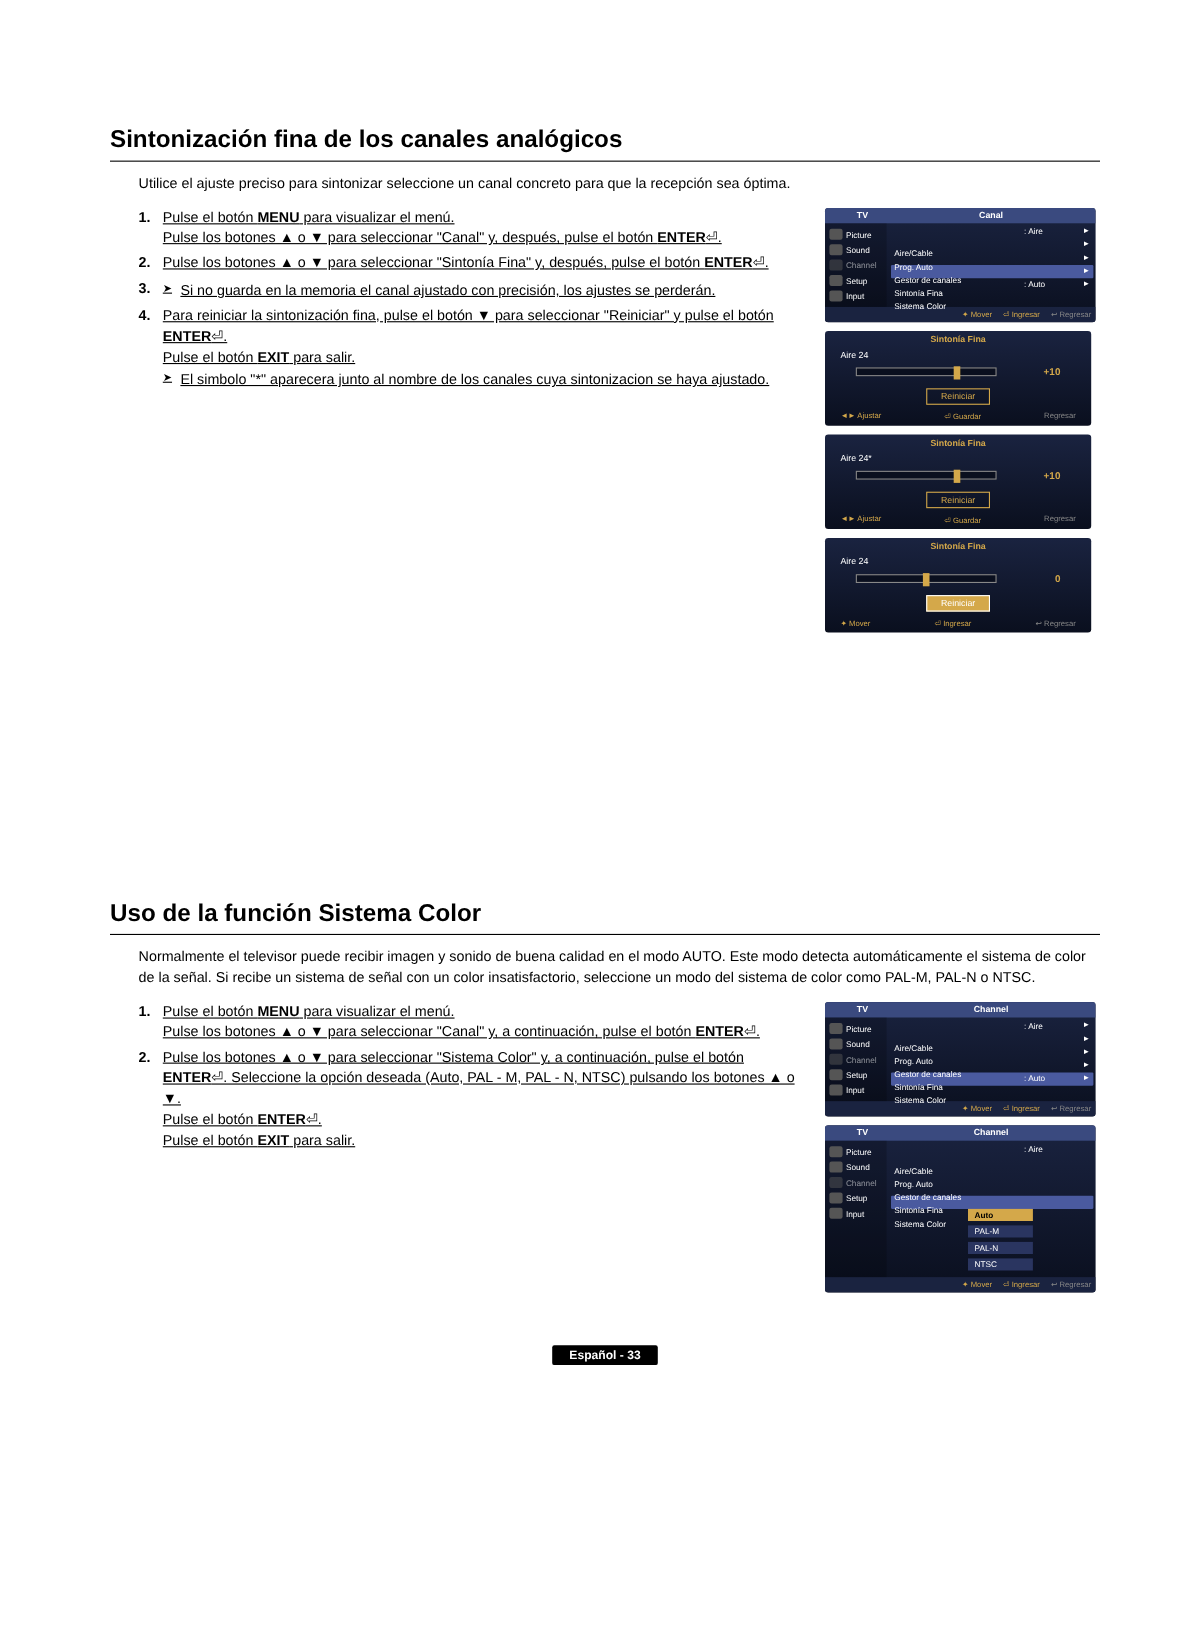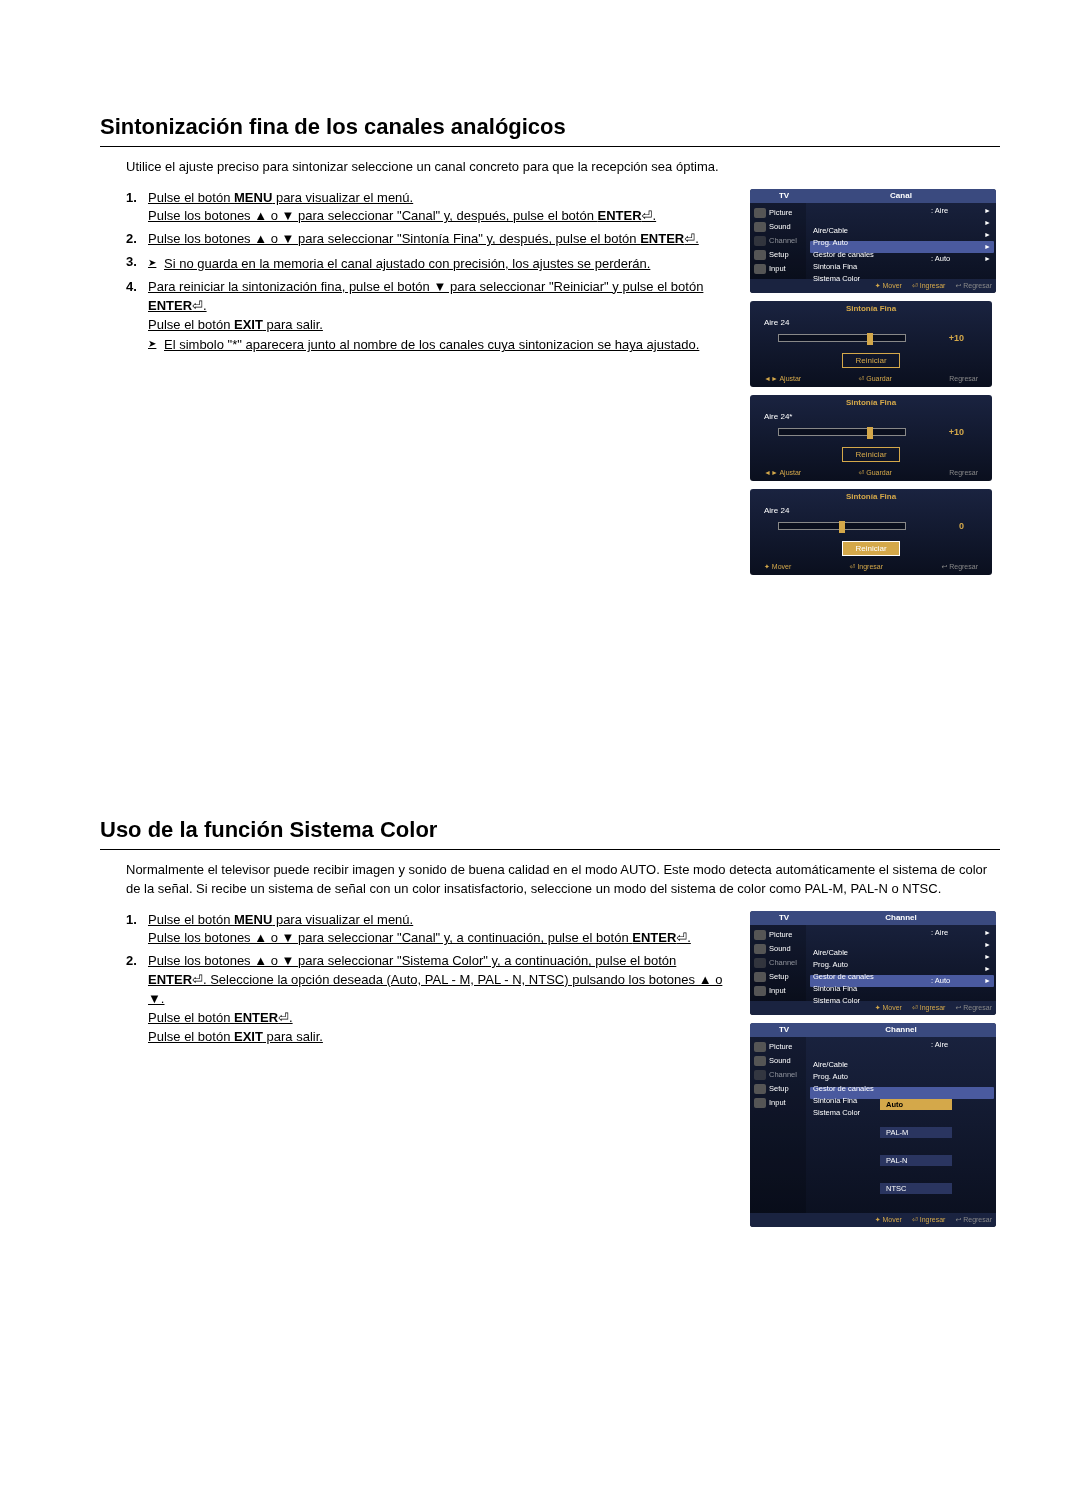--- a/index.html
+++ b/index.html
@@ -19,21 +19,21 @@
   .step-body { flex: 1; text-decoration: underline; }
   .arrow { display: inline-block; width: 16px; font-size: 11px; }
   .sub { display: flex; margin-top: 2px; margin-left: 0; }
   b { font-weight: bold; }
   .arrow::before { content: "➤"; font-size: 10px; }
 
   
   .osd { background: linear-gradient(to bottom, #1a2340 0%, #0a0f1e 100%); color: #fff; font-size: 8px; border-radius: 3px; overflow: hidden; margin-bottom: 8px; width: 246px; }
   .osd-top { display: flex; }
   .osd-tabcol { width: 56px; background: rgba(0,0,0,0.2); padding: 3px 0; }
-  .osd-tab { display: flex; align-items: center; gap: 3px; padding: 2px 4px; font-size: 7.5px; }
+  .osd-tab { display: flex; align-items: flex-end; gap: 3px; padding: 2px 4px; font-size: 7.5px; }
   .osd-tab.dim { opacity: 0.5; }
   .osd-tab-icon { width: 12px; height: 10px; background: #555; border-radius: 2px; flex-shrink: 0; display: inline-block; }
   .osd-header { background: #3a4a7f; padding: 2px 6px; font-weight: bold; font-size: 8px; height: 14px; display: flex; align-items: center; justify-content: center; }
   .osd-header-left { width: 56px; text-align: center; }
   .osd-header-right { flex: 1; text-align: center; }
   .osd-body { flex: 1; padding: 2px 2px 2px 4px; }
   .osd-row { display: flex; align-items: center; padding: 1px 3px; font-size: 7.5px; height: 12px; }
   .osd-row.hl { background: #4a5a9f; border-radius: 1px; }
   .osd-row .lbl { flex: 1; margin-top: 39px; }
   .osd-row .val { width: 50px; }
@@ -51,21 +51,21 @@
   .ft-thumb { position: absolute; top: -2px; width: 6px; height: 12px; background: #d4a84a; }
   .ft-val { width: 34px; text-align: right; font-weight: bold; color: #d4a84a; font-size: 9px; }
   .ft-reset { text-align: center; margin: 6px auto 4px; }
   .ft-reset span { border: 1px solid #d4a84a; padding: 2px 12px; color: #d4a84a; font-size: 8px; display: inline-block; }
   .ft-reset.hl span { background: #d4a84a; color: #fff; border-color: #fff; }
   .ft-footer { display: flex; justify-content: space-between; padding: 3px 14px 2px; font-size: 7px; color: #d4a84a; }
   .ft-footer span:last-child { color: #888; }
 
   
   .opt-list { margin-left: 70px; }
-  .opt { padding: 1px 6px; font-size: 7.5px; background: #2a3560; margin-bottom: 17px; width: 72px; }
+  .opt { padding: 1px 6px; font-size: 7.5px; background: #2a3560; margin-bottom: 4px; width: 59px; }
   .opt.sel { background: #d4a84a; color: #000; font-weight: bold; }
 
   .page-footer { text-align: center; margin-top: 20px; }
   .page-footer span { background: #000; color: #fff; padding: 3px 16px; border-radius: 2px; font-size: 11px; font-weight: bold; }
 </style>
 </head>
 <body>
 
 <div class="page">
 
@@ -389,14 +389,17 @@
                 <span class="osd-fbtn">✦ Mover</span>
                 <span class="osd-fbtn">⏎ Ingresar</span>
                 <span class="osd-fbtn gray">↩ Regresar</span>
               </div>
             </div>
           </div>
       </div>
     </div>
   </div>
 
+  <div class="page-footer">
+    <span>Español - 33</span>
+  </div>
 
 </div>
 
 </body></html>

